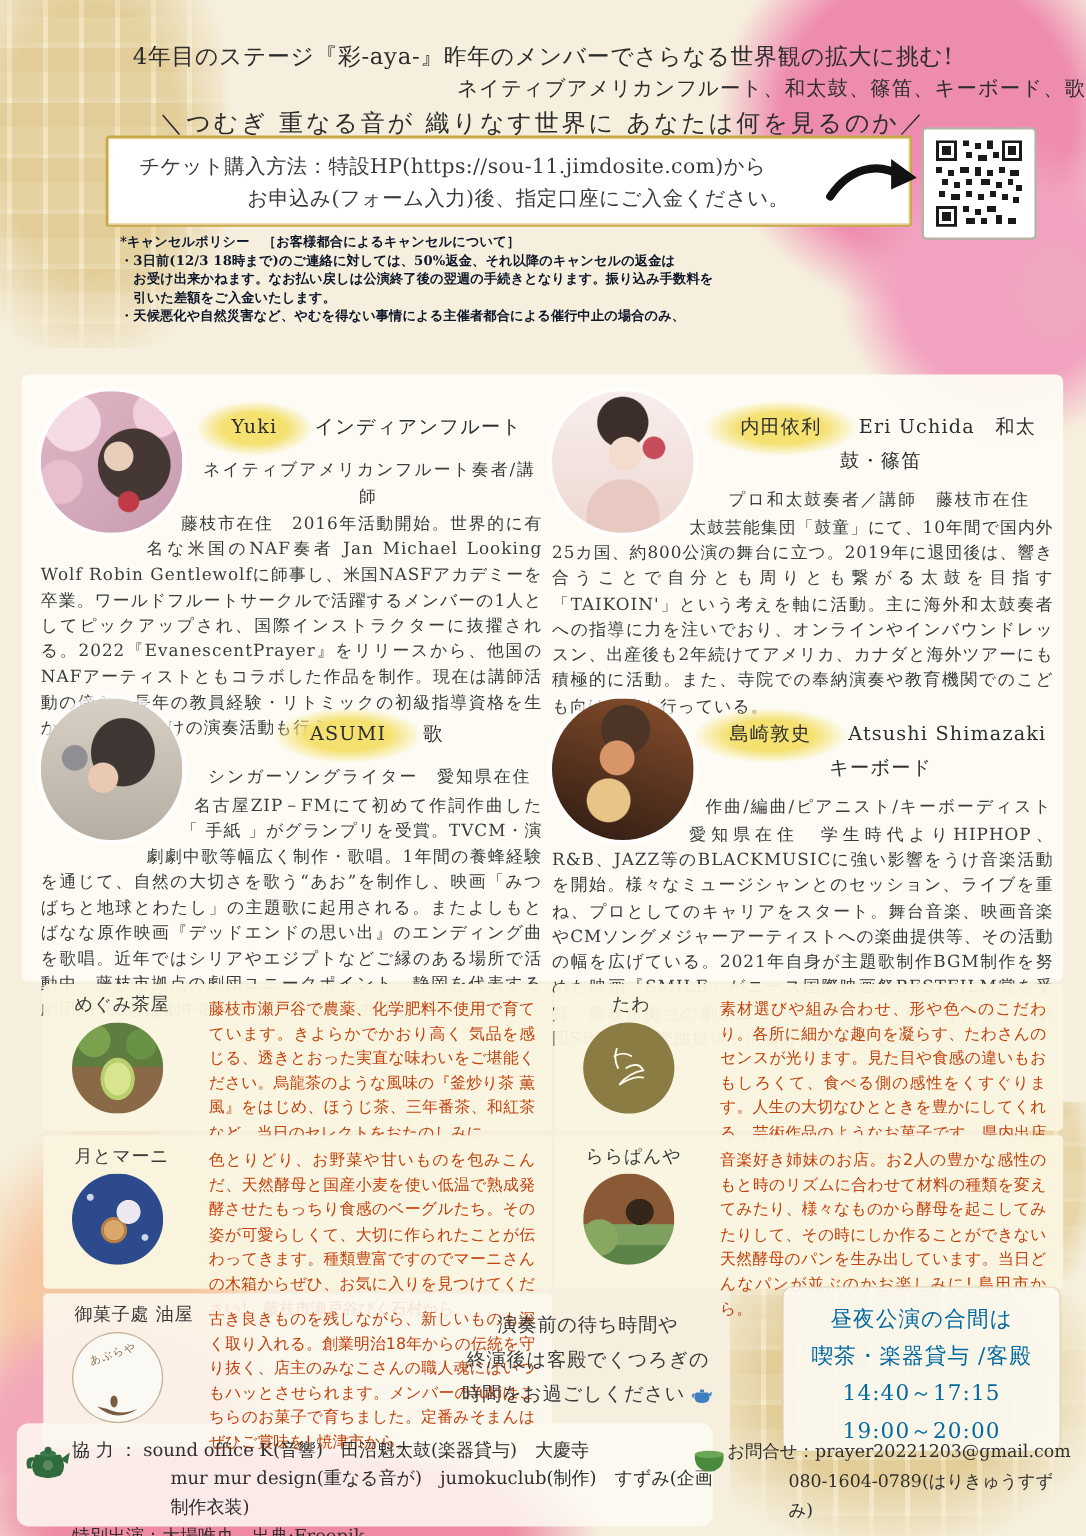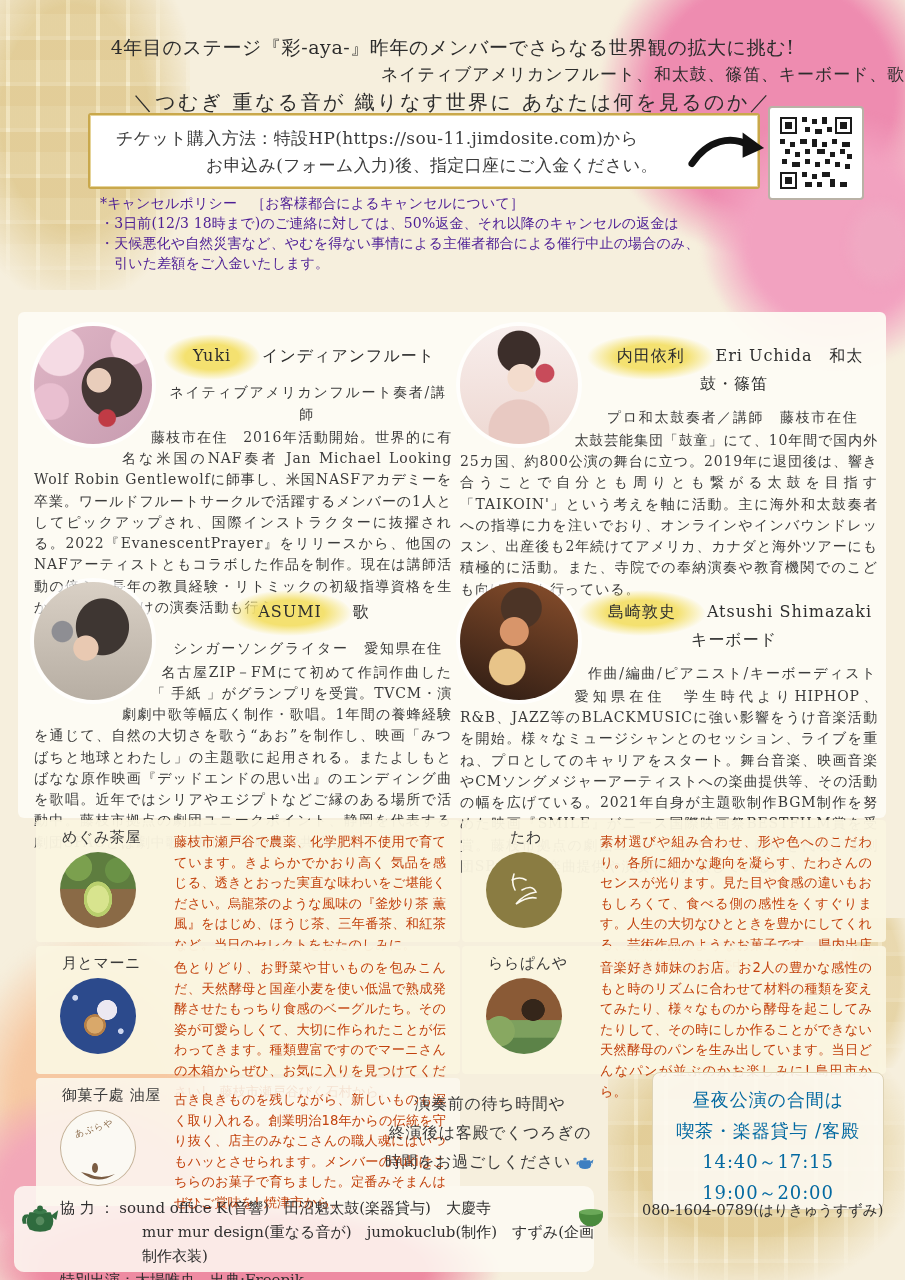--- a/index.html
+++ b/index.html
@@ -36,21 +36,21 @@
   .c{position:absolute;z-index:2;}
   .hdr{left:0;top:34px;width:905px;text-align:center;line-height:1.45;color:#2c2c2c;}
   .hdr .l1{font-size:19px;letter-spacing:.03em;}
   .hdr .l2{font-size:17px;letter-spacing:.05em;text-align:right;}
   .hdr .l3{font-size:20px;letter-spacing:.12em;margin-top:2px;}
   .ticket{left:88px;top:113px;width:668px;height:72px;background:#ffffff;border:2px solid #c9a84c;border-radius:3px;box-shadow:0 0 0 1px #e6d49a inset;}
   .ticket .t1{font-size:17px;margin:12px 0 0 26px;letter-spacing:.02em;}
   .ticket .t2{font-size:17px;margin:4px 0 0 116px;letter-spacing:.02em;}
   .arrow{left:688px;top:128px;width:78px;height:48px;}
   .qrbox{left:768px;top:106px;width:92px;height:90px;background:#fff;border:2px solid #b9b2a6;border-radius:4px;display:flex;align-items:center;justify-content:center;}
-  .policy{left:100px;top:194px;width:716px;font-size:14px;line-height:1.42;letter-spacing:.01em;color:#4c1d95;}
+  .policy{left:100px;top:194px;width:716px;font-size:11px;line-height:1.42;letter-spacing:.01em;color:#0f172a;font-weight:bold;}
   .policy div{white-space:nowrap;}
   
   .perf{width:418px;font-size:14px;line-height:1.52;}
   .p1{left:34px;top:326px;} .p2{left:460px;top:326px;}
   .p3{left:34px;top:582px;} .p4{left:460px;top:582px;}
   .avatar{width:118px;height:118px;border-radius:50%;float:left;shape-outside:circle(50%);margin:0 14px 6px 0;box-shadow:0 0 0 4px rgba(255,255,255,.7);}
   .pname{font-size:16px;letter-spacing:.06em;color:#2e2e2e;margin:14px 0 10px 0;text-align:center;}
   .pname .jp{position:relative;display:inline-block;padding:4px 14px;}
   .pname .jp::before{content:"";position:absolute;inset:-6px -16px -8px -16px;z-index:-1;background:radial-gradient(closest-side,#f4e170 55%,rgba(244,225,112,0) 100%);border-radius:55% 45% 60% 40%/50% 60% 40% 55%;}
   .role{text-align:center;letter-spacing:.12em;margin-bottom:2px;}
@@ -108,21 +108,21 @@
   .av-abura{background:#fbf9f3;box-shadow:0 0 0 1px #c4b096 inset;display:flex;align-items:flex-end;justify-content:center;}
   .abura-txt{position:absolute;left:14px;top:12px;font-size:9px;color:#8a6a4a;letter-spacing:.1em;transform:rotate(-18deg);font-family:"DejaVu Serif",serif;}
   
   .notice{left:352px;top:1090px;width:276px;text-align:center;font-size:16px;line-height:1.8;letter-spacing:.04em;color:#3a3a3a;}
   .sched{left:652px;top:1072px;width:232px;height:138px;background:rgba(252,249,240,.92);border:1px solid #ddd2b4;border-radius:8px;text-align:center;font-size:18px;line-height:1.72;letter-spacing:.05em;padding-top:12px;box-sizing:border-box;color:#0369a1;}
   
   .credits{left:60px;top:1196px;width:540px;font-size:15px;line-height:1.6;color:#2f2f2f;font-family:"DejaVu Serif","Liberation Serif",serif;}
   .credits .row2{margin-left:82px;}
   .teapot-green{left:20px;top:1198px;width:42px;height:40px;}
   .contact{left:606px;top:1198px;width:290px;font-size:14.5px;line-height:1.7;color:#2f2f2f;}
-  .contact .ph{margin-left:36px;}
+  .contact .ph{margin-left:51px;}
   .bowl-green{left:576px;top:1206px;width:30px;height:24px;}
   .inline-icon{display:inline-block;vertical-align:-3px;margin-left:4px;}
 </style>
 </head>
 <body>
 
 <div class="page">
 
   <div class="blob gold gold1"></div>
   <div class="blob pinkA"></div>
@@ -198,22 +198,23 @@
           <rect x="15" y="26" width="2" height="2"></rect>
           <rect x="20" y="25" width="2" height="3"></rect>
           <rect x="24" y="26" width="3" height="2"></rect>
       </g>
     </svg>
   </div>
 
   <div class="c policy">
     <div>*キャンセルポリシー　［お客様都合によるキャンセルについて］</div>
     <div>・3日前(12/3 18時まで)のご連絡に対しては、50%返金、それ以降のキャンセルの返金は</div>
+    <div>　お受け出来かねます。なお払い戻しは公演終了後の翌週の手続きとなります。振り込み手数料を</div>
+    <div>　引いた差額をご入金いたします。</div>
     <div>・天候悪化や自然災害など、やむを得ない事情による主催者都合による催行中止の場合のみ、</div>
-    <div>　引いた差額をご入金いたします。</div>
   </div>
 
   <div class="c perf p1">
     <div class="avatar av-yuki"></div>
     <div class="pname"><span class="jp">Yuki</span>　<span>インディアンフルート</span></div>
     <div class="role">ネイティブアメリカンフルート奏者/講師</div>
     <div class="bio">藤枝市在住　2016年活動開始。世界的に有名な米国のNAF奏者 Jan Michael Looking Wolf Robin Gentlewolfに師事し、米国NASFアカデミーを卒業。ワールドフルートサークルで活躍するメンバーの1人としてピックアップされ、国際インストラクターに抜擢される。2022『EvanescentPrayer』をリリースから、他国のNAFアーティストともコラボした作品を制作。現在は講師活動の傍ら、長年の教員経験・リトミックの初級指導資格を生かし、こども向けの演奏活動も行う。</div>
   </div>
   <div class="c perf p2">
     <div class="avatar av-eri"></div>
@@ -300,16 +301,17 @@
     <div><span>協 力 ：</span> <span>sound office K(音響)　田沼魁太鼓(楽器貸与)　大慶寺</span></div>
     <div class="row2">mur mur design(重なる音が)　jumokuclub(制作)　すずみ(企画制作衣装)</div>
     <div>特別出演：大場唯央　出典:Freepik</div>
   </div>
 
   <svg class="c bowl-green" viewBox="0 0 30 24">
     <path d="M3 6 h24 q1 10 -8 14 h-8 q-9 -4 -8 -14 z" fill="#4a8a3c"></path>
     <ellipse cx="15" cy="6" rx="12" ry="3" fill="#6aa858"></ellipse>
   </svg>
   <div class="c contact">
+    <div>お問合せ：prayer20221203@gmail.com</div>
     <div class="ph">080-1604-0789(はりきゅうすずみ)</div>
   </div>
 
 </div>
 
 </body></html>

